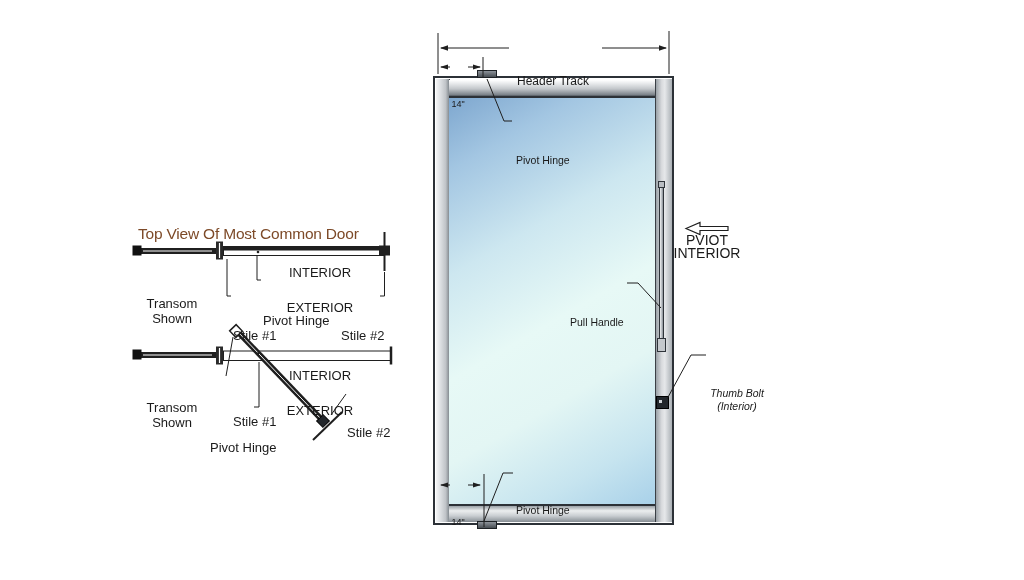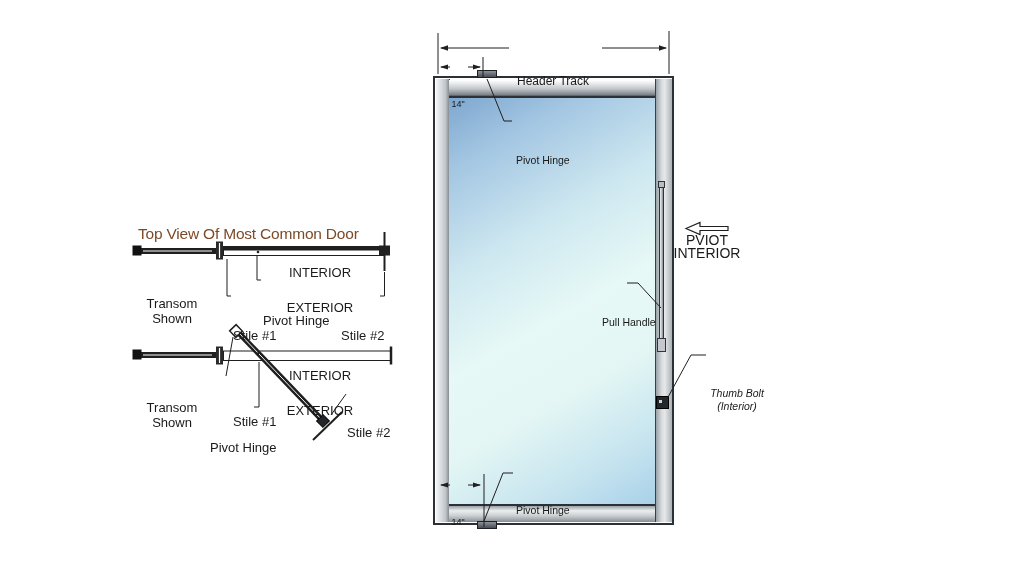--- a/index.html
+++ b/index.html
@@ -11,21 +11,21 @@
   .txt{position:absolute;white-space:nowrap;color:#1a1a1a;line-height:1.15;margin-top:39px;}
   .lbl{font-size:10.5px;}
   .lbl-sm{font-size:13px;}
   .lbl-dim{font-size:9px;}
   .ctr{text-align:center;}
   #title{left:138px;top:186px;font-size:15.5px;font-weight:normal;color:#7d4a28;letter-spacing:-0.2px;}
   #headerTrackLbl{left:493px;top:36px;width:120px;font-size:12px;text-align:center;}
   #dimTop{left:446px;top:60px;width:24px;text-align:center;}
   #dimBottom{left:446px;top:478px;width:24px;text-align:center;}
   #pivotTopLbl{left:516px;top:115px;}
-  #pullHandleLbl{left:574px;top:277px;padding-left:28px;}
+  #pullHandleLbl{left:542px;top:277px;padding-left:28px;}
   #pviotDir{left:667px;top:195px;width:80px;text-align:center;font-size:14px;line-height:13px;}
   #thumbBolt{left:696px;top:348px;width:82px;text-align:center;font-size:10.5px;line-height:13px;font-style:italic;}
   #pivotBottomLbl{left:516px;top:465px;}
 
   
   #doorFrame{left:433px;top:76px;width:241px;height:449px;border:2px solid #2c3137;background:#fff;box-sizing:border-box;}
   #leftStile{left:436px;top:79px;width:13px;height:443px;background:linear-gradient(90deg,#f4f5f6 0%,#dcdfe2 35%,#bfc3c7 75%,#858c92 100%);border-right:1px solid #3a3f45;}
   #rightStile{left:655px;top:79px;width:16px;height:443px;border-left:1px solid #3a3f45;background:linear-gradient(90deg,#9aa1a7 0%,#d8dadd 35%,#e6e8ea 55%,#aab0b5 100%);}
   #headerRail{left:449px;top:80px;width:206px;height:16px;background:linear-gradient(180deg,#ffffff 0%,#e8eaec 22%,#c3c7cb 55%,#7c838a 92%,#50565c 100%);border-bottom:2px solid #2c3137;box-sizing:content-box;}
   #bottomRail{left:449px;top:504px;width:206px;height:16px;border-top:2px solid #2c3137;background:linear-gradient(180deg,#9aa1a7 0%,#eceeef 30%,#c9cdd1 62%,#878e94 100%);}

